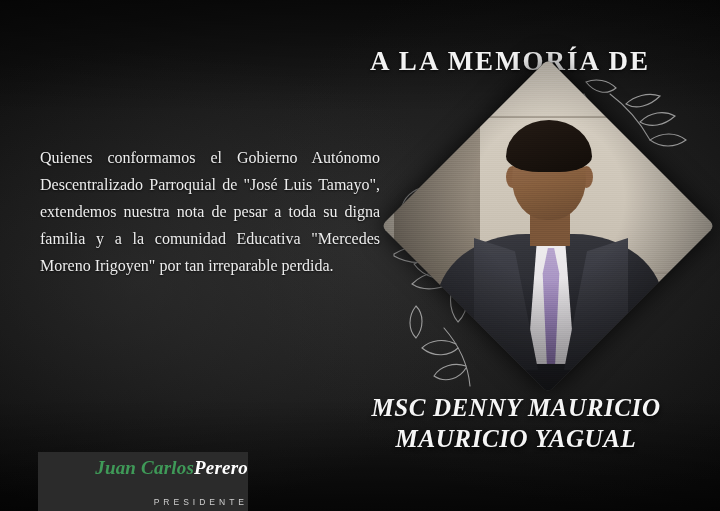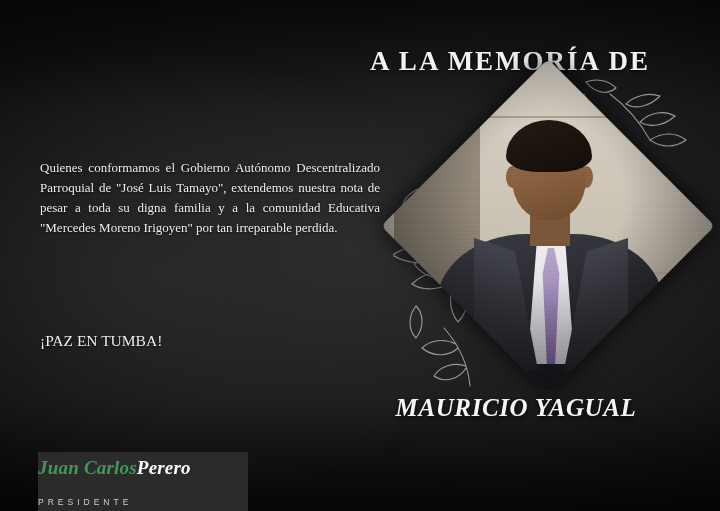--- a/index.html
+++ b/index.html
@@ -42,26 +42,26 @@
     font-size: 27px;
     letter-spacing: 2.0px;
     color: #f2f2f2;
     text-shadow: 0 1px 3px rgba(0,0,0,0.8);
     white-space: nowrap;
   }
 
   
   #body-text {
     position: absolute;
-    top: 158px;
+    top: 144px;
     left: 40px;
     width: 340px;
     font-family: "Liberation Serif", serif;
-    font-size: 13px;
-    line-height: 20px;
+    font-size: 16px;
+    line-height: 27px;
     text-align: justify;
     text-justify: inter-word;
     color: #ededed;
     text-shadow: 0 1px 2px rgba(0,0,0,0.7);
   }
   #peace-text {
     position: absolute;
     top: 332px;
     left: 40px;
     width: 340px;
@@ -220,21 +220,21 @@
   
   #logo-plate {
     position: absolute;
     left: 38px;
     top: 452px;
     width: 210px;
     height: 59px;
     background: #2b2b2b;
     display: flex;
     flex-direction: column;
-    align-items: flex-start;
+    align-items: flex-end;
     justify-content: center;
   }
   #logo-name {
     font-family: "Liberation Serif", serif;
     font-weight: bold;
     font-style: italic;
     font-size: 19px;
     letter-spacing: 0.2px;
     color: #ffffff;
     white-space: nowrap;
@@ -315,23 +315,23 @@
         <div class="ph-neck"></div>
         <div class="ph-head"></div>
         <div class="ph-hair"></div>
         <div class="ph-shade"></div>
         <div class="ph-grain"></div>
       </div>
     </div>
   </div>
 
   <div id="body-text">Quienes conformamos el Gobierno Autónomo Descentralizado Parroquial de "José Luis Tamayo", extendemos nuestra nota de pesar a toda su digna familia  y a la comunidad Educativa "Mercedes Moreno Irigoyen" por tan irreparable perdida.</div>
-  <div id="peace-text">¡PAZ EN TUMBA!</div>
 
   <div id="name-block">
+    <div>MSC DENNY MAURICIO</div>
     <div>MAURICIO YAGUAL</div>
   </div>
 
   <div id="logo-plate" style="background: rgb(43, 43, 43);">
     <div id="logo-name">
       <span class="accent" style="color: rgb(63, 154, 88);">Juan Carlos</span><span>Perero</span>
     </div>
     <div id="logo-role">PRESIDENTE</div>
   </div>
 

